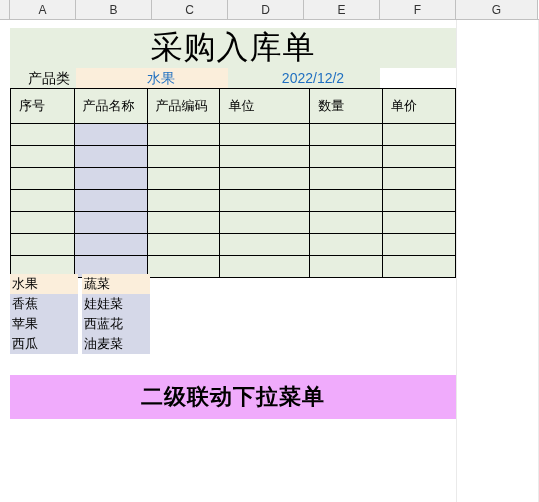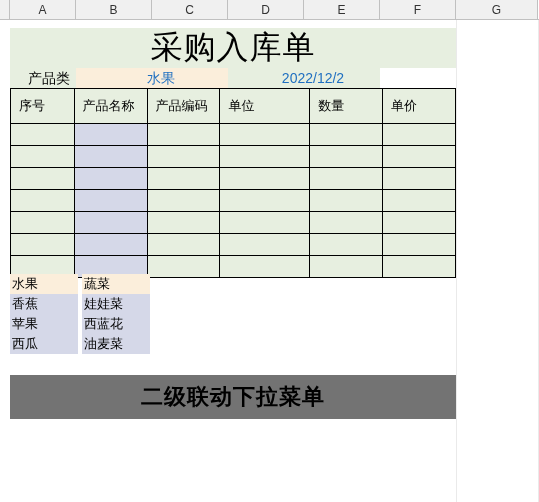--- a/index.html
+++ b/index.html
@@ -114,21 +114,21 @@
   .lk-hdr { background: #fbeedb; }
   .lk-body { background: #d5d8e8; }
   .lookup-gap { width: 4px; }
 
   
   .banner {
     position: absolute;
     left: 10px; top: 355px;
     width: 446px;
     height: 44px;
-    background: #737373;
+    background: #f0abfc;
     text-align: center;
     line-height: 44px;
     font-size: 22px;
     font-weight: bold;
     letter-spacing: 1px;
   }
 
   
   .grid-backdrop {
     position: absolute;

